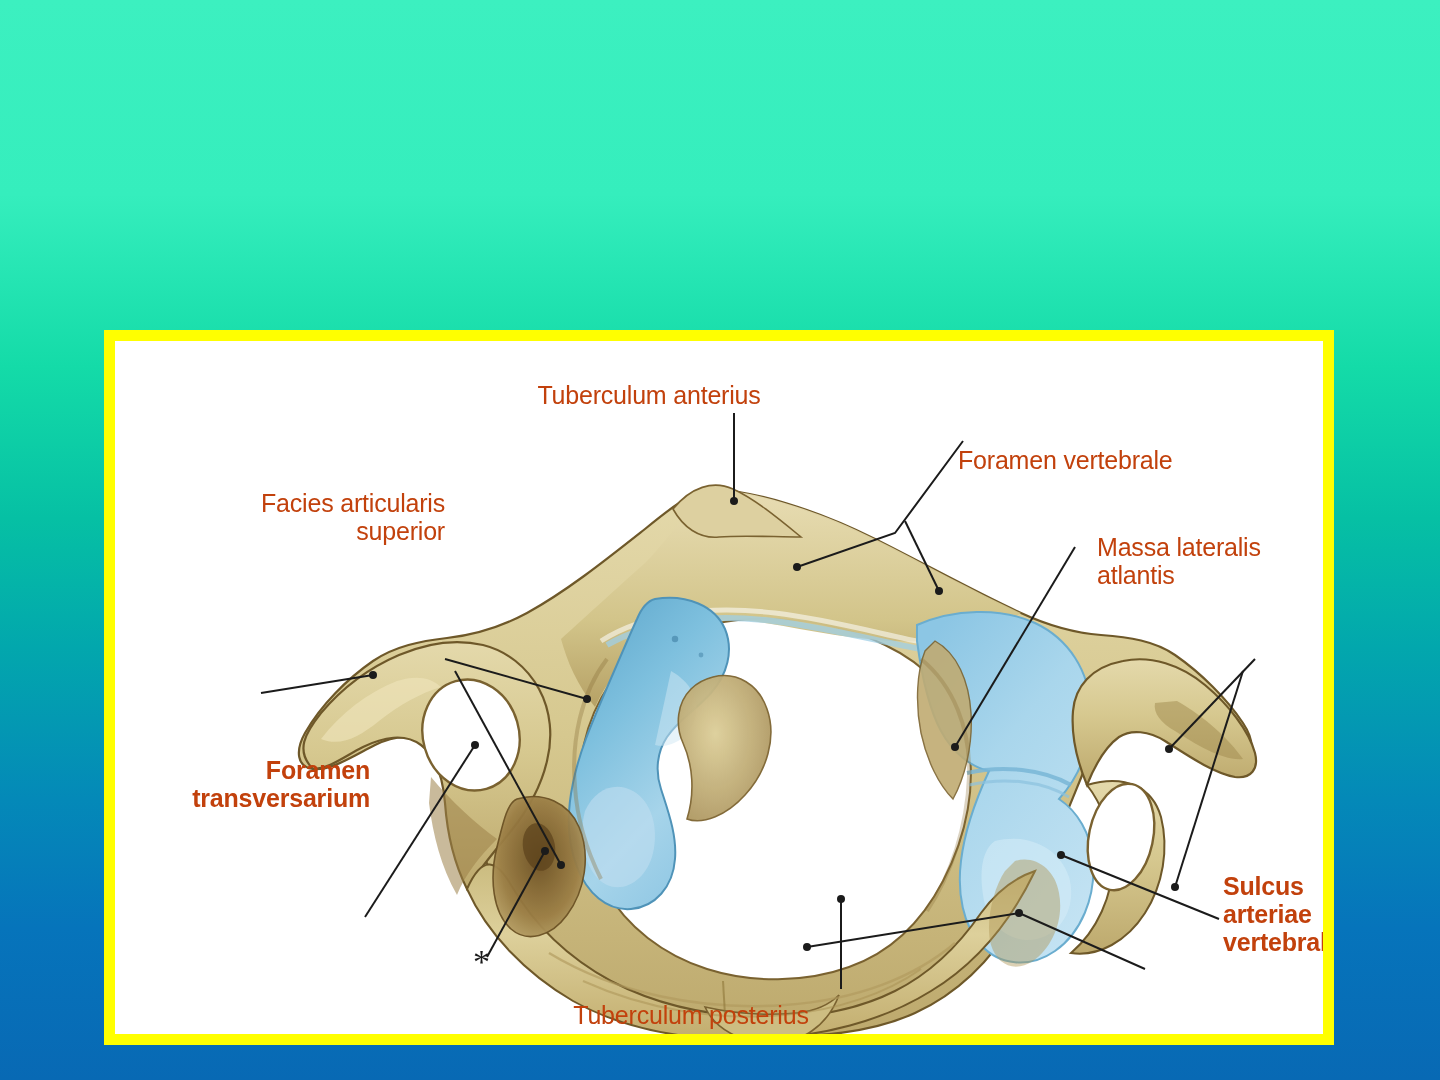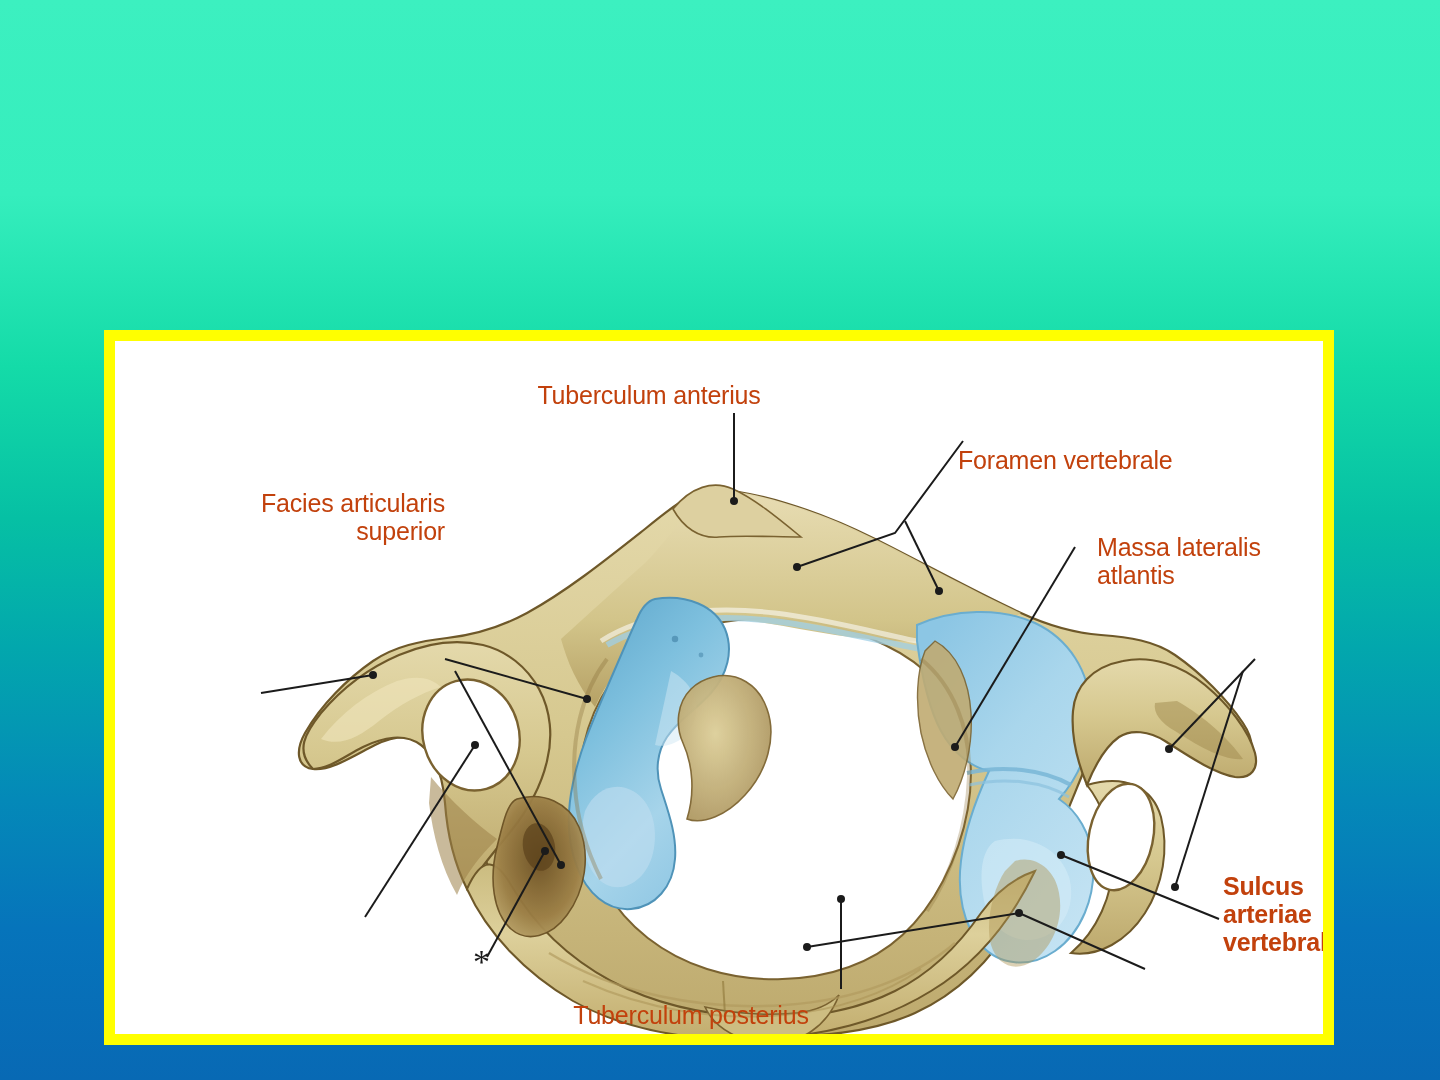--- a/index.html
+++ b/index.html
@@ -400,20 +400,22 @@
 
       <div class="lbl left" style="left:843px; top:105px;">Foramen vertebrale</div>
 
       <div class="lbl left" style="left:982px; top:148px;margin-top:44px;">Massa lateralis
 atlantis</div>
 
       <div class="lbl right" style="left:10px; top:148px; width:320px;">Facies articularis
 superior</div>
 
 
+      <div class="lbl right bold" style="left:0px; top:415px; width:255px;">Foramen
+transversarium</div>
 
       <div class="lbl left bold" style="left:1108px; top:531px;">Sulcus arteriae
 vertebralis</div>
 
 
       <div class="lbl center" style="left:398px; top:660px; width:356px;">Tuberculum posterius</div>
 
       <div class="asterisk" style="left:358px; top:604px;">*</div>
 
     </div>

